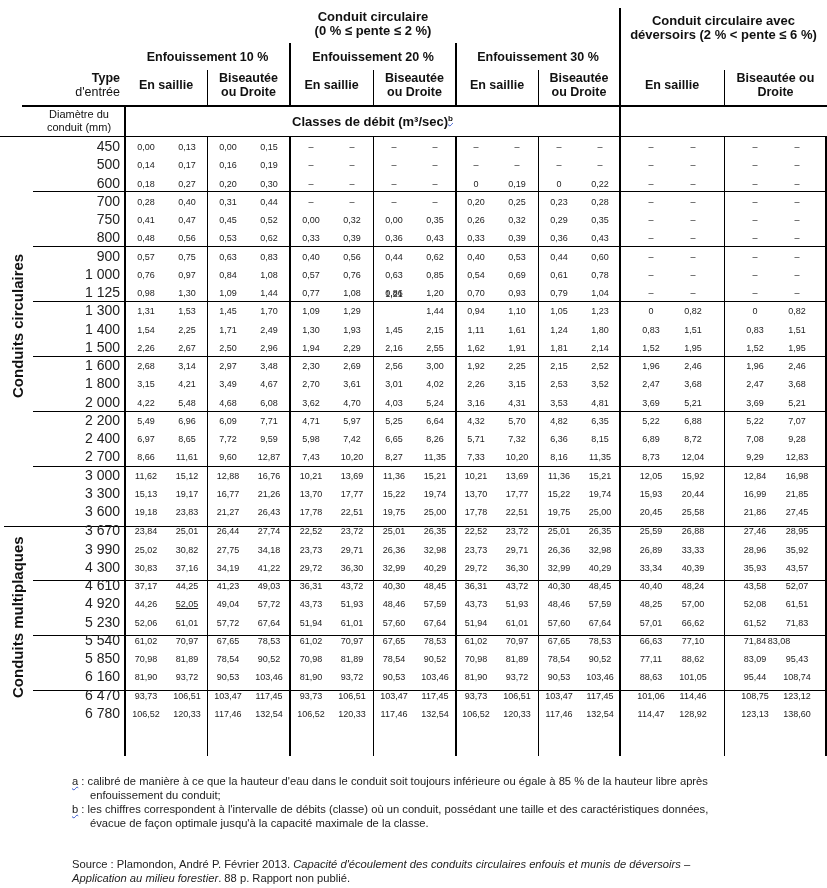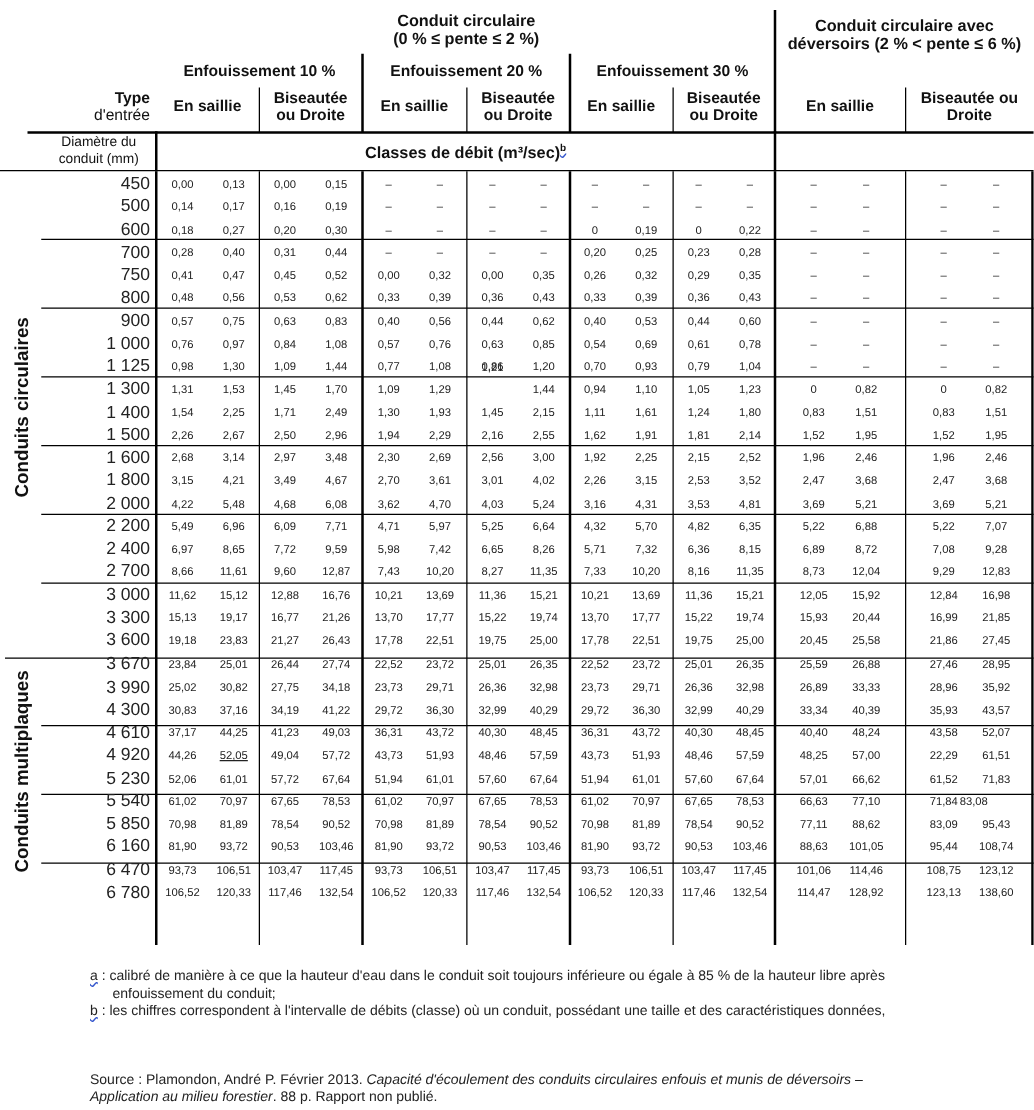--- a/index.html
+++ b/index.html
@@ -538,21 +538,21 @@
       <div class="cell" style="left: 290.5px; width: 41px; top: 596.25px;">43,73</div>
       <div class="cell" style="left: 331.5px; width: 41px; top: 596.25px;">51,93</div>
       <div class="cell" style="left: 373.5px; width: 41px; top: 596.25px;">48,46</div>
       <div class="cell" style="left: 414.5px; width: 41px; top: 596.25px;">57,59</div>
       <div class="cell" style="left: 455.5px; width: 41px; top: 596.25px;">43,73</div>
       <div class="cell" style="left: 496.5px; width: 41px; top: 596.25px;">51,93</div>
       <div class="cell" style="left: 538.5px; width: 41px; top: 596.25px;">48,46</div>
       <div class="cell" style="left: 579.5px; width: 41px; top: 596.25px;">57,59</div>
       <div class="cell" style="left: 625px; width: 52px; top: 596.25px;">48,25</div>
       <div class="cell" style="left: 667px; width: 52px; top: 596.25px;">57,00</div>
-      <div class="cell" style="left: 729px; width: 52px; top: 596.25px;">22,29</div>
+      <div class="cell" style="left: 729px; width: 52px; top: 596.25px;">52,08</div>
       <div class="cell" style="left: 771px; width: 52px; top: 596.25px;">61,51</div>
       <div class="diam" style="top: 612.5px;">5 230</div>
       <div class="cell" style="left: 125.5px; width: 41px; top: 614.5px;">52,06</div>
       <div class="cell" style="left: 166.5px; width: 41px; top: 614.5px;">61,01</div>
       <div class="cell" style="left: 207.5px; width: 41px; top: 614.5px;">57,72</div>
       <div class="cell" style="left: 248.5px; width: 41px; top: 614.5px;">67,64</div>
       <div class="cell" style="left: 290.5px; width: 41px; top: 614.5px;">51,94</div>
       <div class="cell" style="left: 331.5px; width: 41px; top: 614.5px;">61,01</div>
       <div class="cell" style="left: 373.5px; width: 41px; top: 614.5px;">57,60</div>
       <div class="cell" style="left: 414.5px; width: 41px; top: 614.5px;">67,64</div>
@@ -650,19 +650,20 @@
       <div class="cell" style="left: 729px; width: 52px; top: 705.75px;">123,13</div>
       <div class="cell" style="left: 771px; width: 52px; top: 705.75px;">138,60</div>
     </div>
 
   <div class="note" style="left:72px;top:774px;width:740px;">
     <span class="key">a</span><span> : calibré de manière à ce que la hauteur d'eau dans le conduit soit toujours inférieure ou égale à 85 % de la hauteur libre après</span><br>
     <span style="padding-left:18px;">enfouissement du conduit;</span>
   </div>
   <div class="note" style="left:72px;top:802px;width:740px;">
     <span class="key">b</span><span> : les chiffres correspondent à l'intervalle de débits (classe) où un conduit, possédant une taille et des caractéristiques données,</span><br>
+    <span style="padding-left:18px;">évacue de façon optimale jusqu'à la capacité maximale de la classe.</span>
   </div>
 
   <div class="note src" style="left:72px;top:857px;width:740px;">
     <span>Source : Plamondon, André P. Février 2013. </span><em>Capacité d'écoulement des conduits circulaires enfouis et munis de déversoirs –</em><br>
     <em>Application au milieu forestier</em><span>. 88 p. Rapport non publié.</span>
   </div>
 </div>
 
 </body></html>

